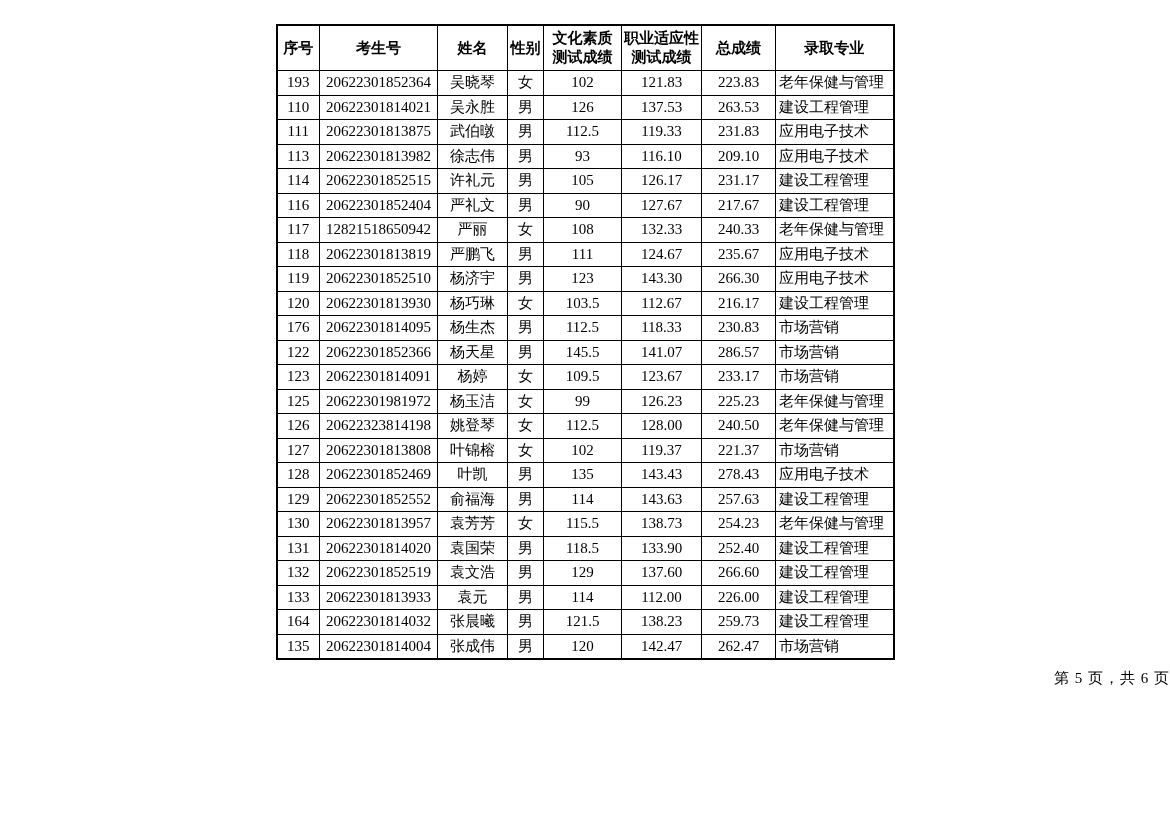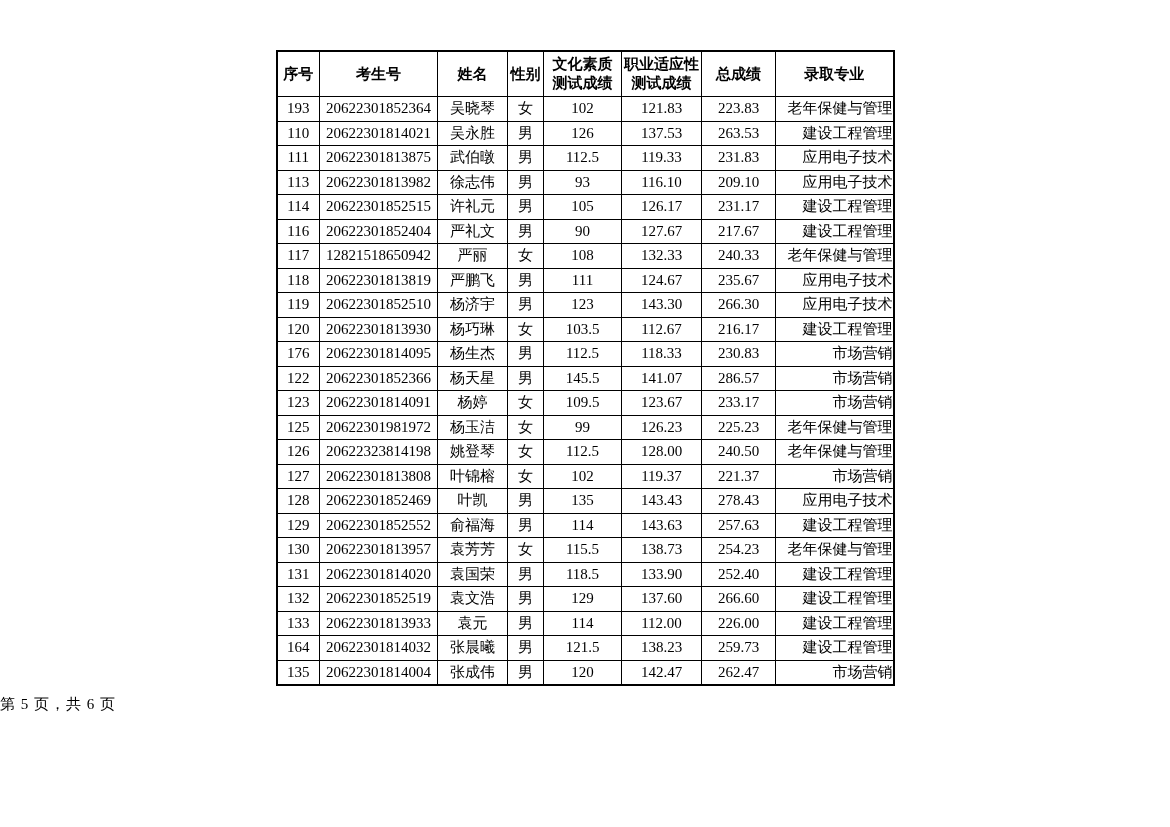--- a/index.html
+++ b/index.html
@@ -8,21 +8,21 @@
     background: #ffffff;
     width: 1170px;
     height: 827px;
     overflow: hidden;
   }
   .page {
     width: 1170px;
     height: 827px;
     background: #ffffff;
     box-sizing: border-box;
-    padding-top: 50px;
+    padding-top: 24px;
     font-family: "Liberation Serif", "DejaVu Serif", serif;
     color: #000000;
   }
   table.results {
     border-collapse: collapse;
     table-layout: fixed;
     margin: 0 auto;
     border: 2px solid #000000;
     background: #ffffff;
   }
@@ -40,26 +40,26 @@
   table.results th {
     font-weight: bold;
     height: 44px;
     white-space: pre-line;
   }
   table.results td {
     height: 23.5px;
     white-space: nowrap;
   }
   table.results td.major {
-    text-align: right;
+    text-align: left;
     padding-left: 3px;
   }
   .footer {
     margin-top: 9px;
-    text-align: left;
+    text-align: right;
     font-size: 15px;
     letter-spacing: 1px;
     color: #000000;
   }
 </style>
 </head>
 <body>
 
 <div class="page">
 

